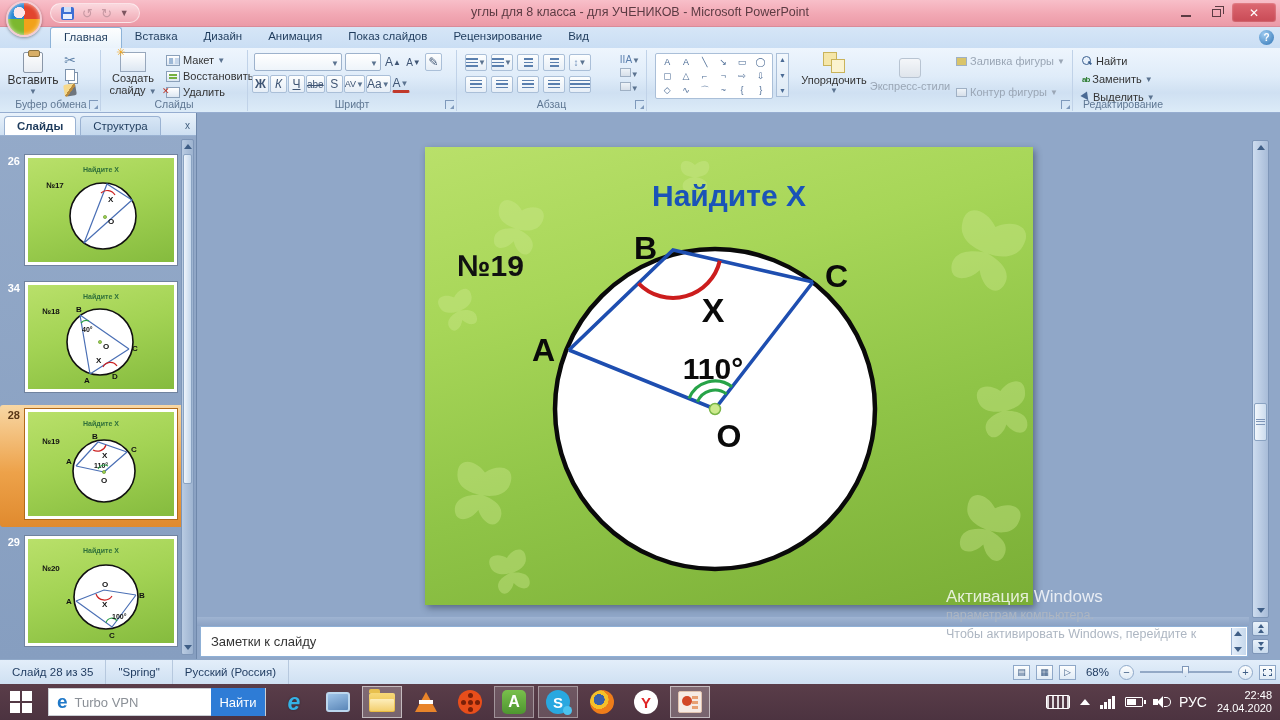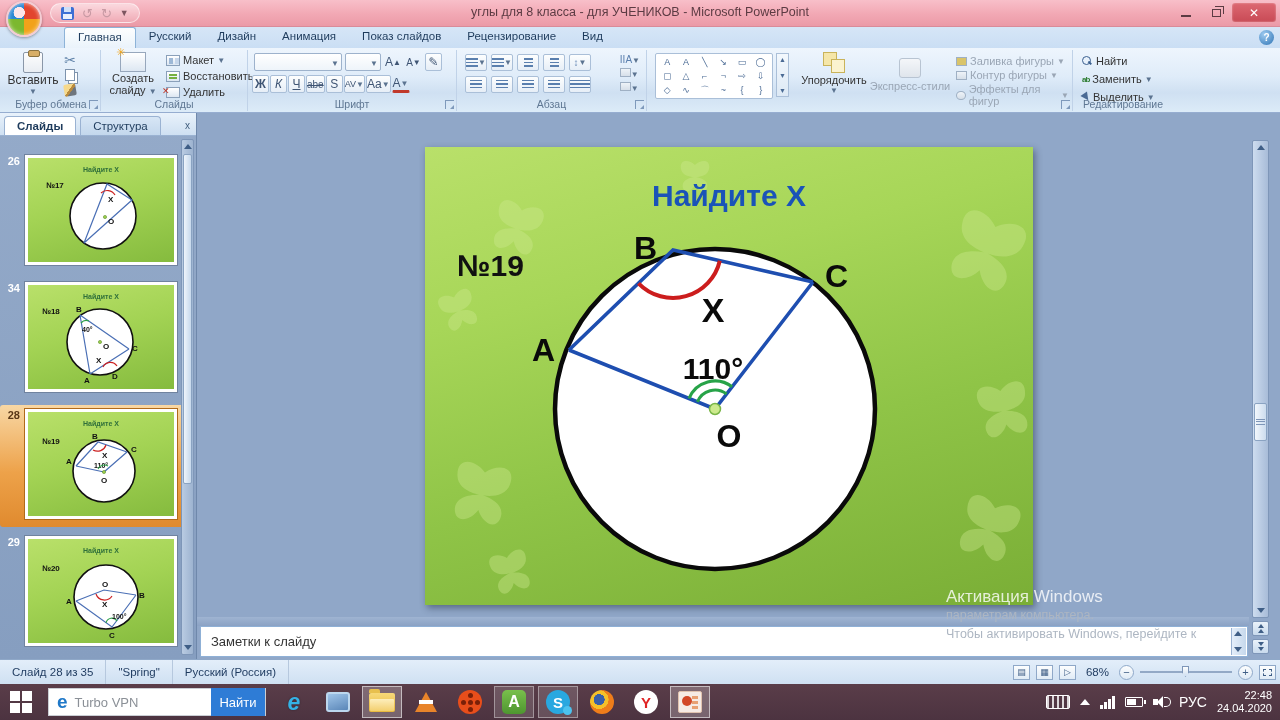--- a/index.html
+++ b/index.html
@@ -26,21 +26,21 @@
   .title-text{position:absolute;left:0;right:0;top:5px;text-align:center;color:#5c3b43;font-size:12.5px;}
   .win-controls{position:absolute;right:4px;top:3px;display:flex;gap:2px;align-items:center;z-index:40;}
   .wc{width:28px;height:19px;display:flex;align-items:center;justify-content:center;color:#5c3b43;font-size:12px;}
   .wc-min span{display:block;width:10px;height:2px;background:#5c3b43;margin-top:6px;}
   .wc-restore span{display:block;width:9px;height:8px;border:1.5px solid #5c3b43;position:relative;background:transparent;}
   .wc-restore span:before{content:"";position:absolute;left:2px;top:-4px;width:8px;height:7px;border:1.5px solid #5c3b43;border-bottom:none;border-left:none;}
   .wc-close{width:44px;background:linear-gradient(180deg,#dd6872,#c84a55);border-radius:3px;color:#fff;font-size:12px;font-weight:bold;box-shadow:inset 0 0 2px rgba(255,255,255,.5);}
 
   
   .tabrow{position:absolute;left:0;top:27px;width:1280px;height:21px;background:linear-gradient(180deg,#d6e6f7,#cadef4);}
-  .tabs{position:absolute;left:50px;top:0;height:14px;display:flex;margin-left:14px;}
+  .tabs{position:absolute;left:50px;top:0;height:14px;display:flex;}
   .rtab{padding:3px 13px 0 13px;font-size:11.5px;color:#1e3b5c;height:21px;}
   .rtab.active{background:linear-gradient(180deg,#fdfefe,#eaf3fb);border:1px solid #8db3d8;border-bottom:none;
     border-radius:3px 3px 0 0;color:#1e3b5c;}
   .help-btn{position:absolute;right:6px;top:3px;width:15px;height:15px;border-radius:50%;
     background:radial-gradient(circle at 35% 30%,#9ecbf0,#2f74b5);color:#fff;font-size:10px;font-weight:bold;
     display:flex;align-items:center;justify-content:center;}
 
   
   .ribbon{position:absolute;left:0;top:48px;width:1280px;height:65px;
     background:linear-gradient(180deg,#eef5fd 0%,#dfecf9 45%,#cfe0f2 70%,#dcebf8 100%);
@@ -105,21 +105,21 @@
     border:1px solid #aabfd8;background:#fff;padding:1px 2px;border-radius:2px;}
   .shape-cell{display:flex;align-items:center;justify-content:center;font-size:9px;color:#4a6a94;}
   .shape-scroll{position:absolute;left:129px;top:3px;width:13px;height:44px;border:1px solid #aabfd8;background:linear-gradient(#f3f8fd,#dde9f5);
     display:flex;flex-direction:column;justify-content:space-between;align-items:center;font-size:7px;color:#4a6a94;padding:2px 0;}
   .arrange-btn{position:absolute;left:152px;top:2px;width:70px;height:46px;display:flex;flex-direction:column;align-items:center;font-size:11px;}
   .ic-arrange{width:22px;height:20px;position:relative;margin-bottom:2px;}
   .ic-arrange:before{content:"";position:absolute;left:0;top:0;width:12px;height:12px;background:#f5e6a8;border:1px solid #c9b35a;}
   .ic-arrange:after{content:"";position:absolute;left:8px;top:7px;width:12px;height:12px;background:#fbf3d0;border:1px solid #c9b35a;}
   .quick-btn{position:absolute;left:222px;top:2px;width:82px;height:46px;display:flex;flex-direction:column;align-items:center;justify-content:center;font-size:11px;}
   .ic-quick{width:22px;height:20px;border:1px solid #b8c4d2;border-radius:3px;background:linear-gradient(#f4f6f9,#dfe5ec);margin-bottom:2px;}
-  .draw-col{position:absolute;left:306px;top:4px;display:flex;flex-direction:column;gap:0;font-size:11px;}
+  .draw-col{position:absolute;left:306px;top:4px;display:flex;flex-direction:column;gap:17px;font-size:11px;}
   .ic-sq{display:inline-block;width:11px;height:9px;border:1px solid #9fb0c4;background:linear-gradient(#eef3f8,#d6dfe9);}
 
   
   .g-edit{left:1073px;width:100px;border-right:none;}
   .edit-col{position:absolute;left:6px;top:4px;display:flex;flex-direction:column;gap:4px;font-size:11px;color:#333;}
   .ic-find{width:11px;height:11px;position:relative;}
   .ic-find:before{content:"";position:absolute;left:0;top:0;width:7px;height:7px;border:1.5px solid #3a5f8f;border-radius:50%;}
   .ic-find:after{content:"";position:absolute;left:6px;top:6px;width:4px;height:1.5px;background:#3a5f8f;transform:rotate(45deg);}
   .ic-replace{font-size:8px;color:#2e7d32;font-weight:bold;letter-spacing:-1px;}
   .ic-select{width:0;height:0;border-left:4px solid transparent;border-right:4px solid transparent;border-top:8px solid #4a6a94;transform:rotate(-35deg);}
@@ -253,21 +253,21 @@
       <div class="wc wc-restore">
           <span></span>
         </div>
       <div class="wc wc-close">✕</div>
     </div>
   </div>
 
   <div class="tabrow">
     <div class="tabs">
       <span class="rtab active">Главная</span>
-      <span class="rtab">Русский</span>
+      <span class="rtab">Вставка</span>
       <span class="rtab">Дизайн</span>
       <span class="rtab">Анимация</span>
       <span class="rtab">Показ слайдов</span>
       <span class="rtab">Рецензирование</span>
       <span class="rtab">Вид</span>
     </div>
     <div class="help-btn">?</div>
   </div>
 
   <div class="ribbon">

